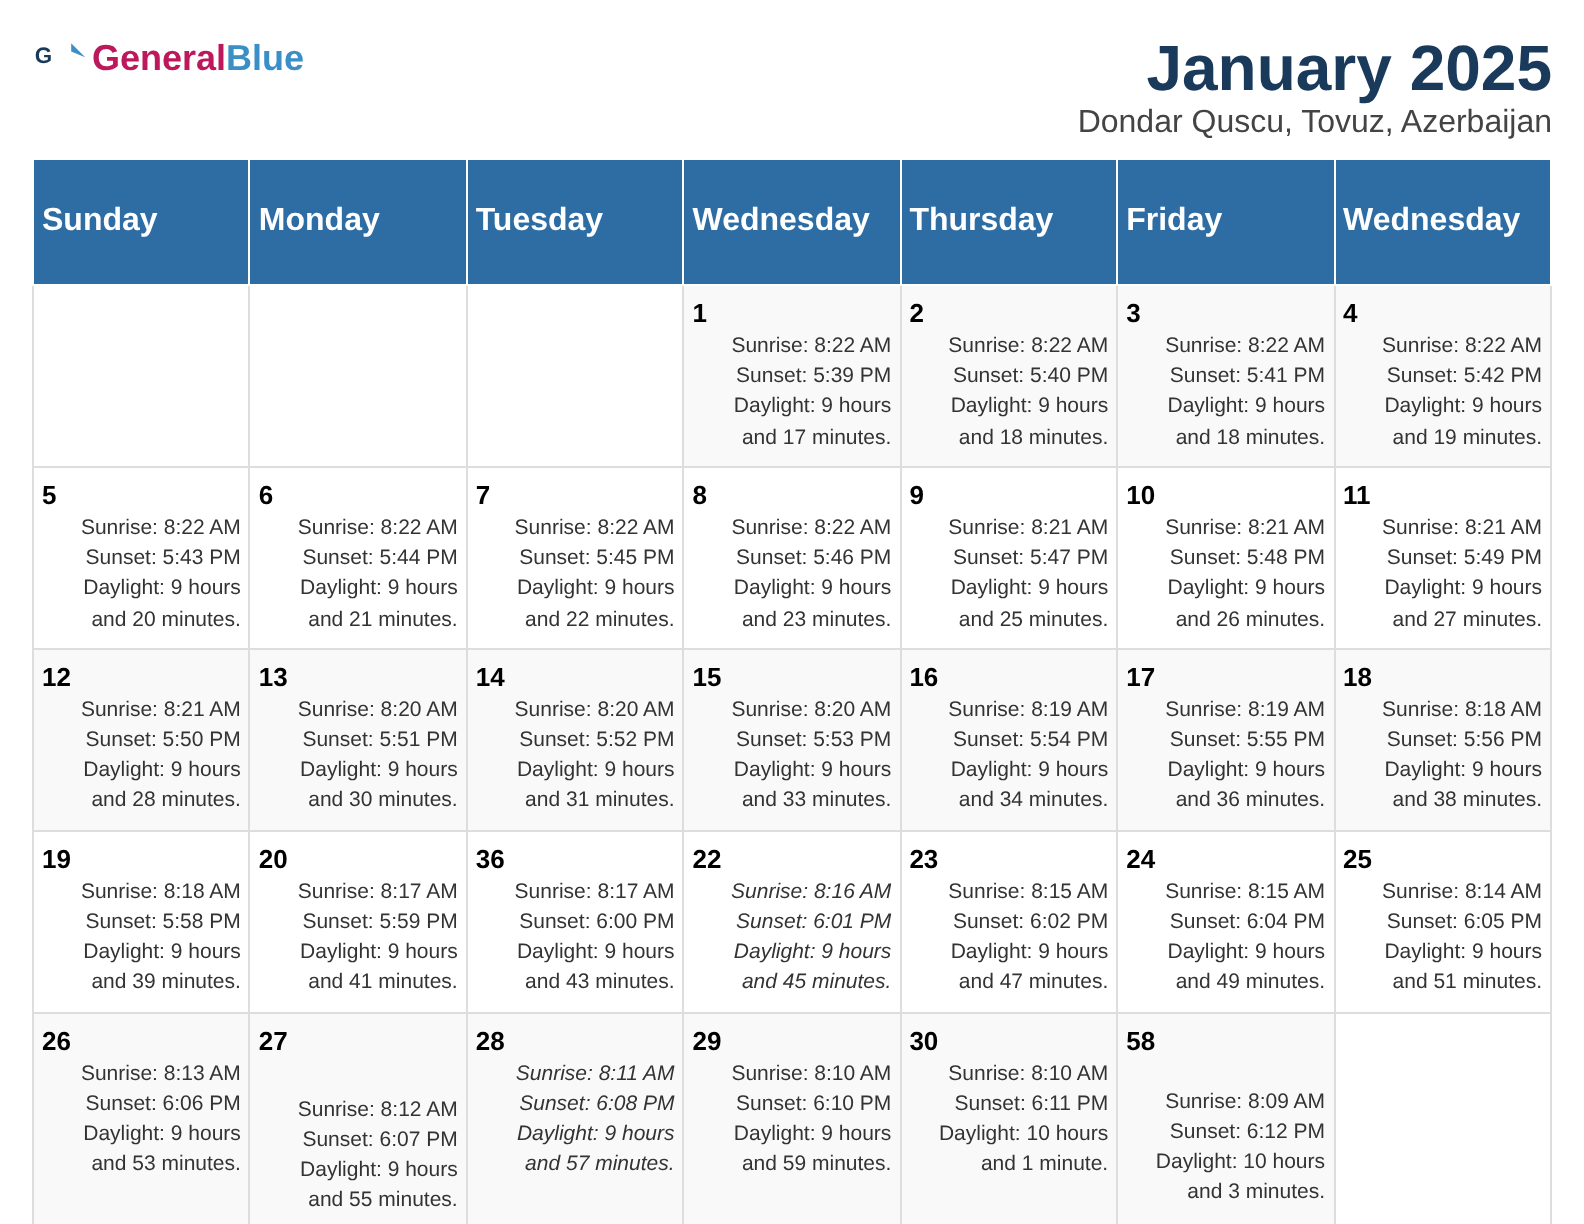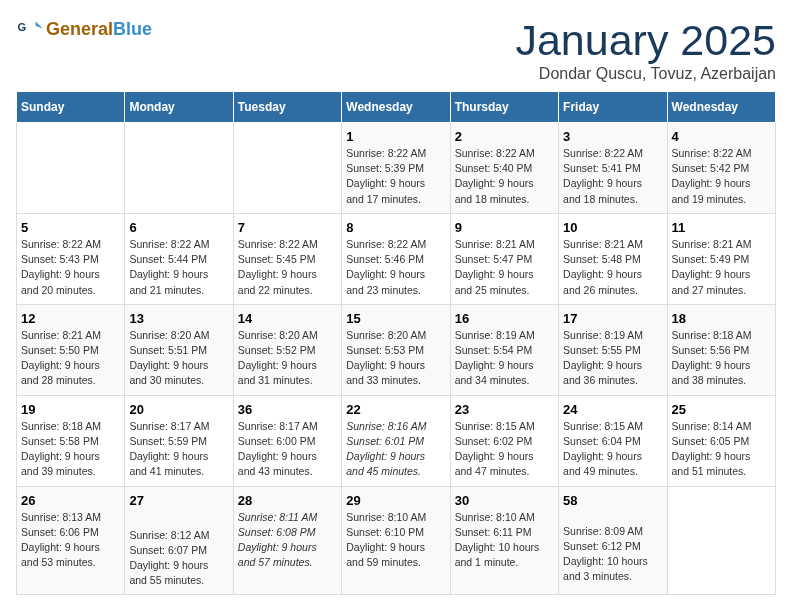--- a/index.html
+++ b/index.html
@@ -31,39 +31,39 @@
     }
     .logo-icon {
       width: 28px;
       height: 28px;
       margin-right: 2px;
     }
     .title-area {
       text-align: right;
     }
     .month-title {
-      font-size: 43px;
+      font-size: 32px;
       color: #1a3a5c;
-      font-weight: normal;
+      font-weight: bold;
     }
     .subtitle {
       font-size: 16px;
       color: #444;
     }
     table {
       width: 100%;
       border-collapse: collapse;
       font-size: 11px;
     }
     thead tr th {
       background-color: #2e6da4;
       color: #fff;
-      padding: 8px 4px;
+      padding: 22px 4px;
       text-align: left;
-      font-size: 12px;
+      font-size: 16px;
       border: 1px solid #fff;
     }
     tbody tr {
       border-bottom: 1px solid #ccc;
     }
     tbody td {
       vertical-align: top;
       padding: 6px 4px;
       border: 1px solid #ddd;
       background: #fff;
@@ -76,36 +76,37 @@
     .day-num {
       font-weight: bold;
       font-size: 13px;
       display: block;
       margin-bottom: 2px;
     }
     .day-info {
       color: #333;
       font-size: 10.5px;
       line-height: 1.45;
+      text-align: right;
     }
     .empty-cell {
       background: #fff !important;
     }
   </style>
 </head>
 <body>
 
 <div class="header-area">
   <div class="logo">
     <svg class="logo-icon" viewBox="0 0 40 40">
       <text x="2" y="22" font-size="16" font-weight="bold" fill="#1a3a5c">G</text>
       <polygon points="28,8 38,18 28,14" fill="#3a8fc7"></polygon>
     </svg>
     <div class="logo-text">
-      <span style="color:#a16207">General</span><span style="color:#3a8fc7">Blue</span>
+      <span style="color:#be185d">General</span><span style="color:#3a8fc7">Blue</span>
     </div>
   </div>
   <div class="title-area">
     <div class="month-title">January 2025</div>
     <div class="subtitle">Dondar Quscu, Tovuz, Azerbaijan</div>
   </div>
 </div>
 
 <table>
   <thead>

